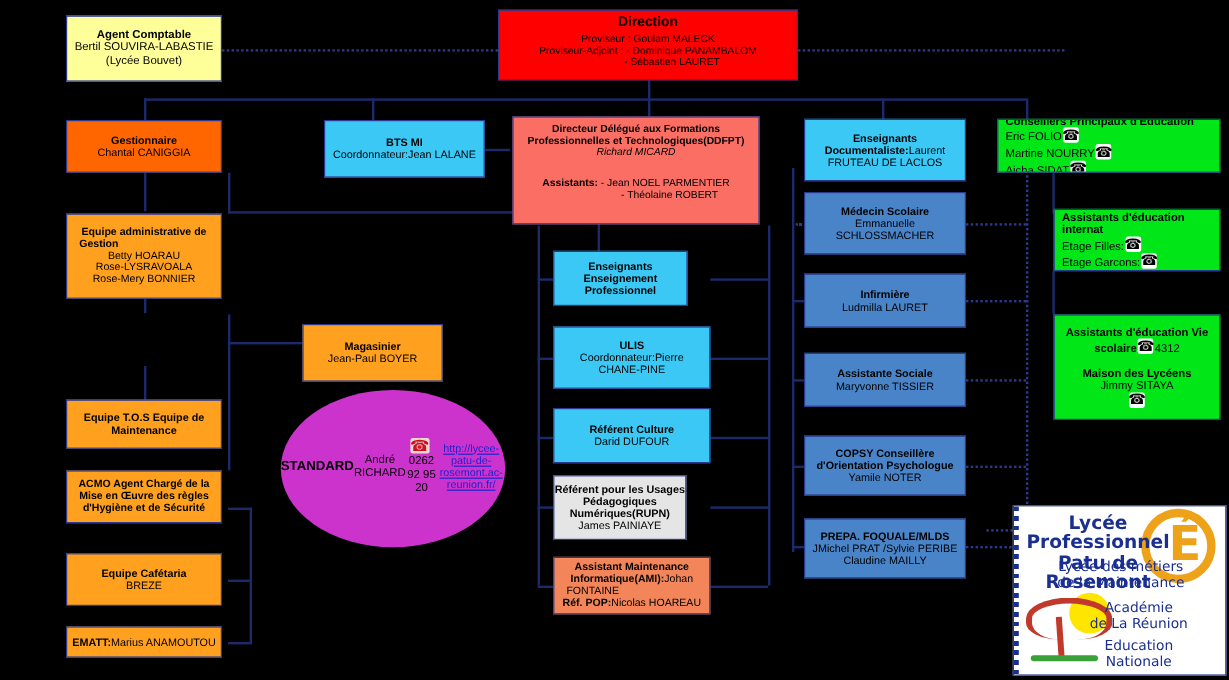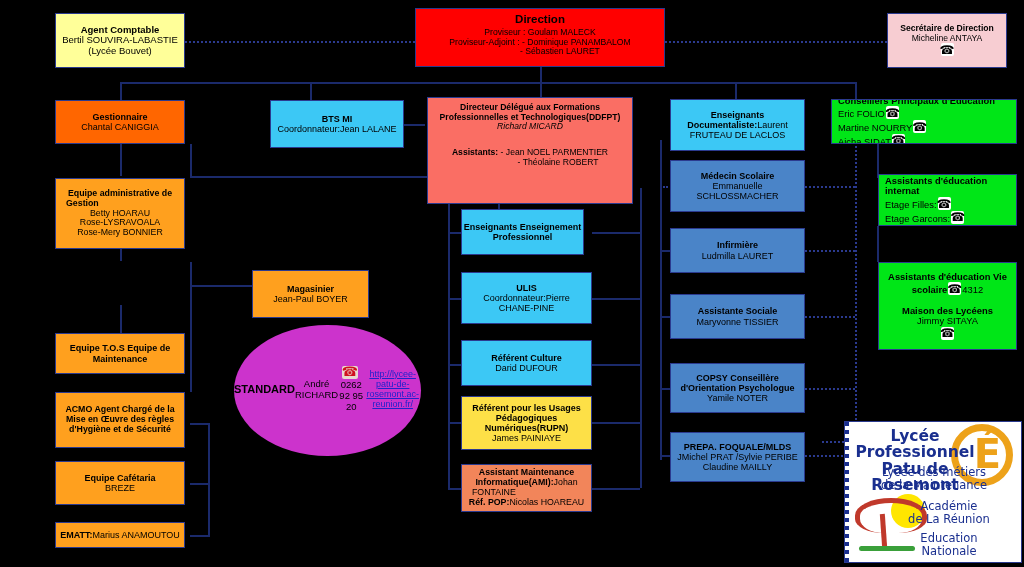--- a/index.html
+++ b/index.html
@@ -116,46 +116,41 @@
     <div>(Lycée Bouvet)</div>
   </div>
 
   <div class="box" style="left:415px;top:8px;width:250px;height:59px;background:#ff0000;font-size:8.6px;padding:0 4px;justify-content:flex-start;padding-top:4px;">
     <div class="t-bold" style="font-size:11.5px;margin-bottom:2px;">Direction</div>
     <div>Proviseur : Goulam MALECK</div>
     <div>Proviseur-Adjoint :  - Dominique PANAMBALOM</div>
     <div style="padding-left:40px;">- Sébastien LAURET</div>
   </div>
 
-  <div class="box" style="left:887px;top:13px;width:120px;height:55px;background:#f7cdd2;font-size:8.6px;">
-    <div class="t-bold">Secrétaire de Direction</div>
-    <div>Micheline ANTAYA</div>
-    <div><span class="phone"></span></div>
-  </div>
 
   <div class="box" style="left:55px;top:100px;width:130px;height:44px;background:#ff6600;font-size:9px;">
     <div class="t-bold">Gestionnaire</div>
     <div>Chantal CANIGGIA</div>
   </div>
 
   <div class="box" style="left:55px;top:178px;width:130px;height:71px;background:#ffa01e;font-size:8.8px;">
     <div class="t-bold">Equipe administrative de</div>
     <div class="t-bold" style="align-self:flex-start;padding-left:10px;">Gestion</div>
     <div>Betty HOARAU</div>
     <div>Rose-LYSRAVOALA</div>
     <div>Rose-Mery BONNIER</div>
   </div>
 
 
   <div class="box" style="left:55px;top:333px;width:130px;height:41px;background:#ffa01e;font-size:9px;">
     <div class="t-bold">Equipe T.O.S Equipe de</div>
     <div class="t-bold">Maintenance</div>
   </div>
 
-  <div class="box" style="left:55px;top:392px;width:130px;height:56px;background:#ffa01e;font-size:8.8px;">
+  <div class="box" style="left:55px;top:392px;width:130px;height:44px;background:#ffa01e;font-size:8.8px;">
     <div class="t-bold">ACMO Agent Chargé de la</div>
     <div class="t-bold">Mise en Œuvre des règles</div>
     <div class="t-bold">d'Hygiène et de Sécurité</div>
   </div>
 
   <div class="box" style="left:55px;top:461px;width:130px;height:44px;background:#ffa01e;font-size:9px;">
     <div class="t-bold">Equipe Cafétaria</div>
     <div>BREZE</div>
   </div>
 
@@ -174,46 +169,46 @@
     <div>Jean-Paul BOYER</div>
   </div>
 
   <div class="circle" style="left:234px;top:325px;width:187px;height:127px;padding-bottom:4px;">
     <div class="t-bold" style="font-size:11px;">STANDARD</div>
     <div style="font-size:9.5px;">André RICHARD</div>
     <div style="font-size:9.5px;"><span class="tel-red"></span><span>0262 92 95 20</span></div>
     <div class="url">http://lycee-patu-de-rosemont.ac-reunion.fr/</div>
   </div>
 
-  <div class="box" style="left:427px;top:97px;width:206px;height:107px;background:#fa6e64;font-size:8.6px;justify-content:flex-start;padding-top:5px;">
+  <div class="box" style="left:427px;top:97px;width:206px;height:90px;background:#fa6e64;font-size:8.6px;justify-content:flex-start;padding-top:5px;">
     <div class="t-bold">Directeur Délégué aux Formations</div>
     <div class="t-bold">Professionnelles et Technologiques(DDFPT)</div>
     <div class="t-ital">Richard MICARD</div>
     <div style="height:16px;"></div>
     <div><span class="t-bold">Assistants:</span><span> - Jean NOEL PARMENTIER</span></div>
     <div style="padding-left:56px;">- Théolaine ROBERT</div>
   </div>
 
-  <div class="box" style="left:461px;top:209px;width:123px;height:46px;background:#3cc8f5;font-size:9px;">
+  <div class="box" style="left:461px;top:209px;width:112px;height:46px;background:#3cc8f5;font-size:9px;">
     <div class="t-bold">Enseignants Enseignement</div>
     <div class="t-bold">Professionnel</div>
   </div>
 
   <div class="box" style="left:461px;top:272px;width:131px;height:52px;background:#3cc8f5;font-size:9px;">
     <div class="t-bold">ULIS</div>
     <div>Coordonnateur:Pierre</div>
     <div>CHANE-PINE</div>
   </div>
 
   <div class="box" style="left:461px;top:340px;width:131px;height:46px;background:#3cc8f5;font-size:9px;">
     <div class="t-bold">Référent Culture</div>
     <div>Darid DUFOUR</div>
   </div>
 
-  <div class="box" style="left:461px;top:396px;width:131px;height:54px;background:#fde047;font-size:9px;">
+  <div class="box" style="left:461px;top:396px;width:111px;height:54px;background:#e5e5e5;font-size:9px;">
     <div class="t-bold">Référent pour les Usages</div>
     <div class="t-bold">Pédagogiques</div>
     <div class="t-bold">Numériques(RUPN)</div>
     <div>James PAINIAYE</div>
   </div>
 
   <div class="box" style="left:461px;top:464px;width:131px;height:48px;background:#f2855a;font-size:8.8px;">
     <div class="t-bold">Assistant Maintenance</div>
     <div><span class="t-bold">Informatique(AMI):</span><span>Johan</span></div>
     <div style="align-self:flex-start;padding-left:10px;">FONTAINE</div>

